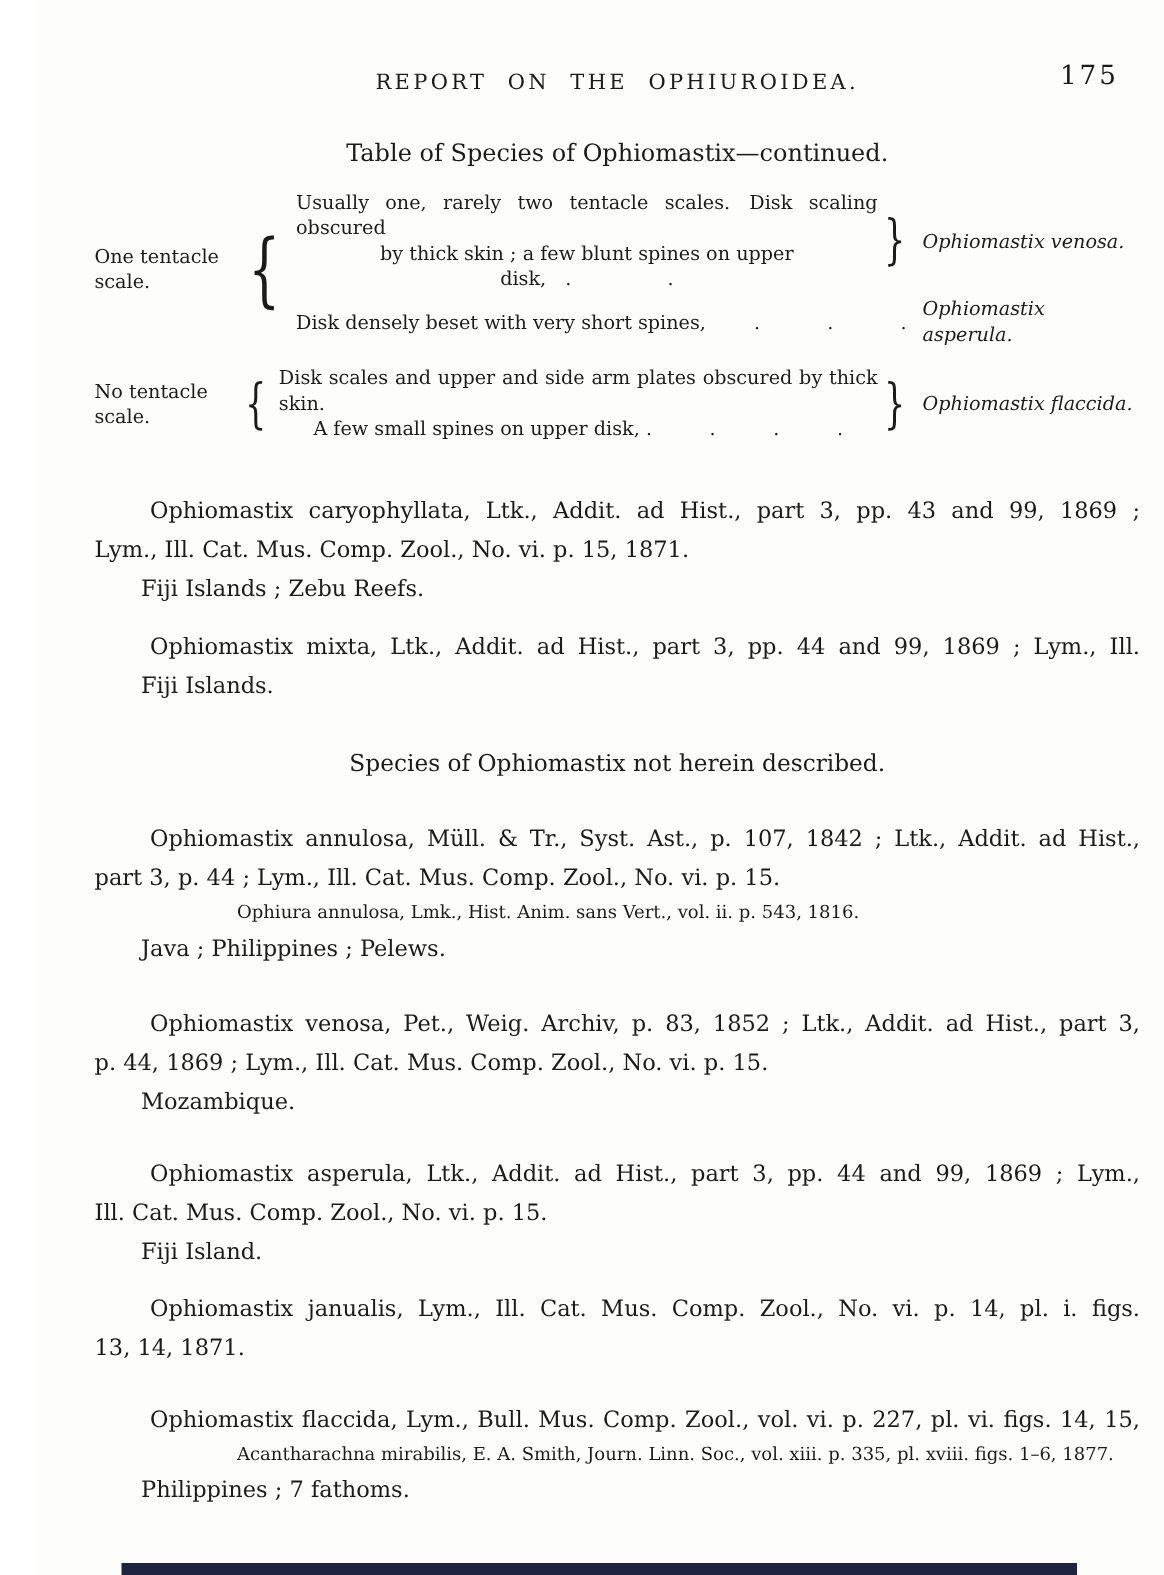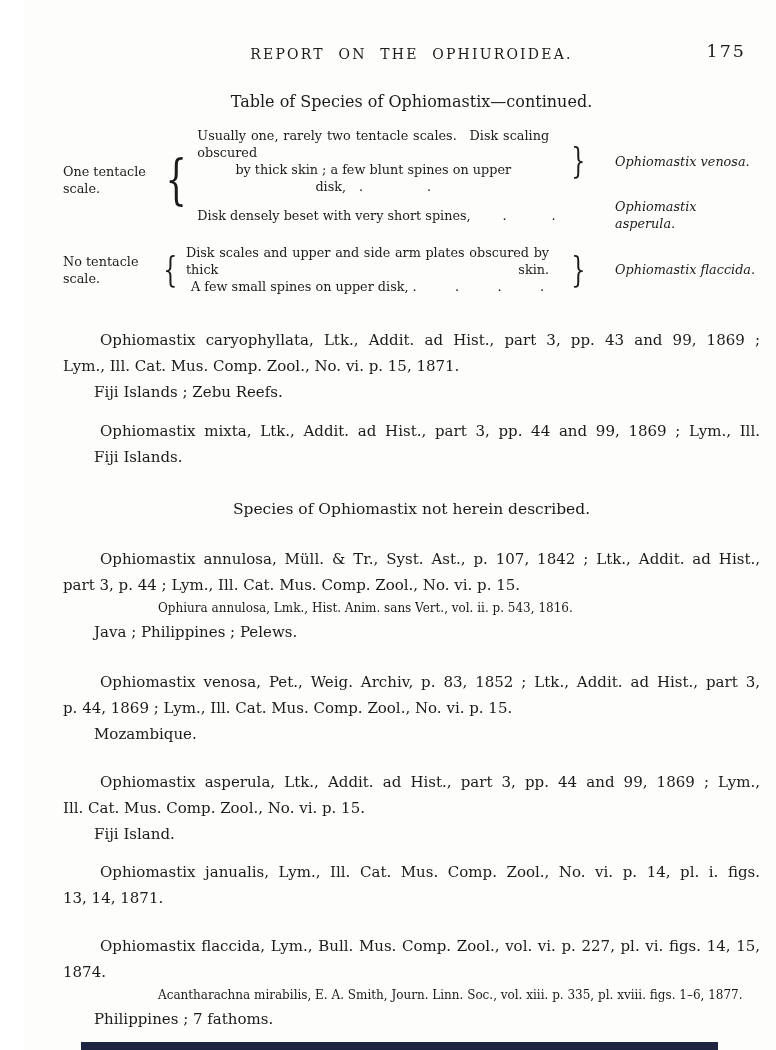--- a/index.html
+++ b/index.html
@@ -43,21 +43,21 @@
   .brace{
     font-family:"DejaVu Serif",serif;
     flex:0 0 auto;
     transform:scaleX(0.62);
     line-height:1;
     font-weight:400;
   }
   .brace-tall{font-size:54px;}
   .brace-mid{font-size:36px;}
   .key-body{flex:1;min-width:0;}
-  .clause{display:flex;align-items:center;gap:18px;}
+  .clause{display:flex;align-items:center;}
   .clause-text{flex:1;min-width:0;padding-left:4px;}
   .jline{text-align:justify;text-align-last:justify;}
   .cline{text-align:center;}
   .key-species{flex:0 0 152px;width:152px;padding-left:7px;font-style:italic;}
   .clause2{margin-top:3px;}
   .c2text{flex:1;padding-left:4px;white-space:nowrap;overflow:hidden;}
 
   
   .section-heading{text-align:center;font-size:15.5px;margin-top:30px;height:24px;}
 
@@ -177,20 +177,19 @@
     <div class="loc">Fiji Island.</div>
   </div>
 
   <div class="entry mt-e5">
     <div class="ln first"><span class="i">Ophiomastix janualis</span><span>, Lym., Ill. Cat. Mus. Comp. Zool., No. vi. p. 14, pl. i. figs.</span></div>
     <div class="ln open">13, 14, 1871.</div>
   </div>
 
   <div class="entry mt-e6">
     <div class="ln first"><span class="i">Ophiomastix flaccida</span><span>, Lym., Bull. Mus. Comp. Zool., vol. vi. p. 227, pl. vi. figs. 14, 15,</span></div>
-    <div class="ln open">1874.</div>
     <div class="syn"><span class="i">Acantharachna mirabilis</span><span>, E. A. Smith, Journ. Linn. Soc., vol. xiii. p. 335, pl. xviii. figs. 1–6, 1877.</span></div>
     <div class="loc">Philippines ; 7 fathoms.</div>
   </div>
 
   <div class="scan-bar"></div>
 
 </div>
 
 </body></html>

